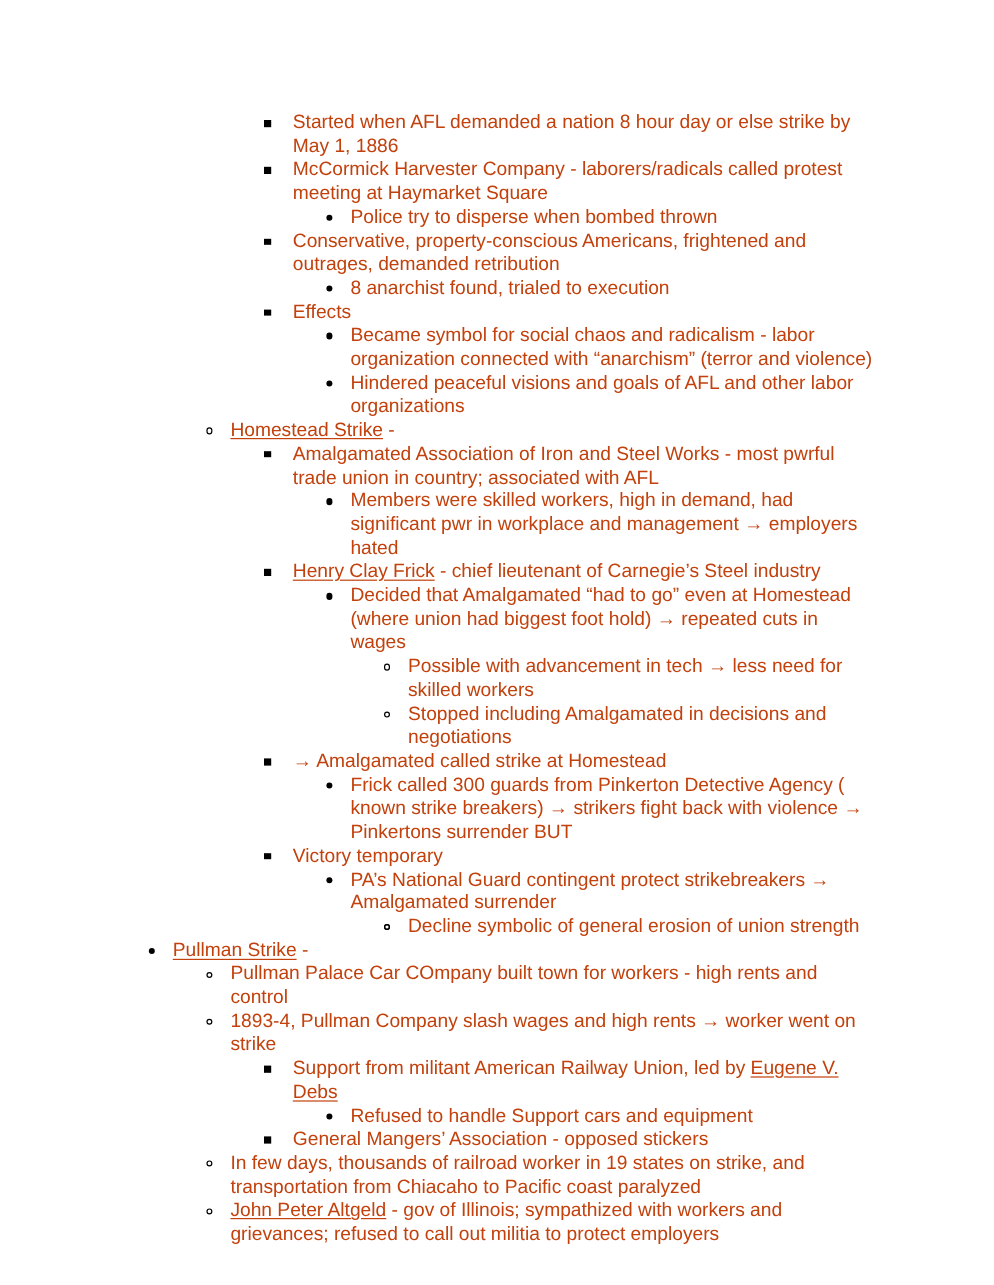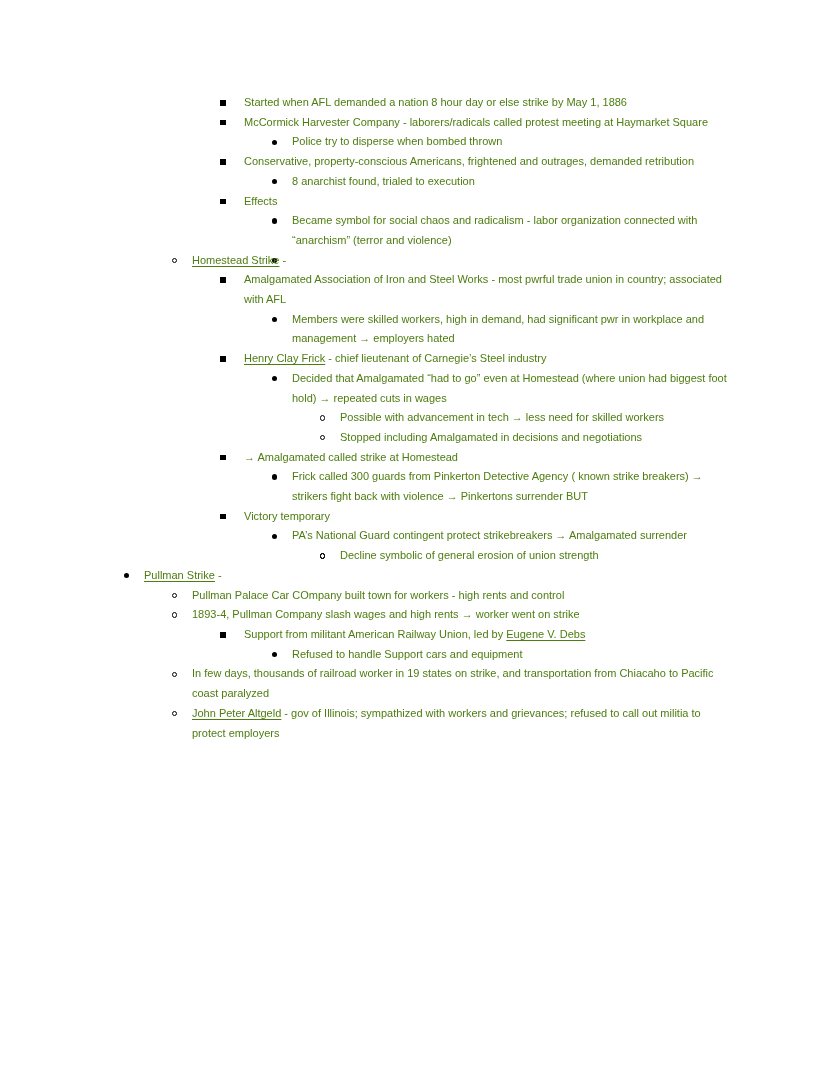--- a/index.html
+++ b/index.html
@@ -26,23 +26,23 @@
     left: 0;
     width: 828px;
   }
   ul.outline {
     list-style: none;
     margin: 0;
     padding: 0;
   }
   li.item {
     position: relative;
-    font-size: 11px;
+    font-size: 16px;
     line-height: 19.7px;
-    color: #4d7c0f;
+    color: #c2410c;
     margin: 0;
     padding: 0;
   }
   li.item > .line {
     position: relative;
     display: block;
   }
   
   .marker {
     position: absolute;
@@ -123,21 +123,21 @@
         <li class="item lvl4">
           <span class="line"><span class="marker disc"></span><span class="txt">8 anarchist found, trialed to execution</span></span>
         </li>
         <li class="item lvl3">
           <span class="line"><span class="marker square"></span><span class="txt">Effects</span></span>
         </li>
         <li class="item lvl4">
           <span class="line"><span class="marker disc"></span><span class="txt">Became symbol for social chaos and radicalism - labor organization connected with “anarchism” (terror and violence)</span></span>
         </li>
         <li class="item lvl4">
-          <span class="line"><span class="marker disc"></span></span>
+          <span class="line"><span class="marker disc"></span><span class="txt">Hindered peaceful visions and goals of AFL and other labor organizations</span></span>
         </li>
         <li class="item lvl2">
           <span class="line"><span class="marker circle"></span><span class="txt u">Homestead Strike</span><span class="txt"> -</span></span>
         </li>
         <li class="item lvl3">
           <span class="line"><span class="marker square"></span><span class="txt">Amalgamated Association of Iron and Steel Works - most pwrful trade union in country; associated with AFL</span></span>
         </li>
         <li class="item lvl4">
           <span class="line"><span class="marker disc"></span><span class="txt">Members were skilled workers, high in demand, had significant pwr in workplace and management → employers hated</span></span>
         </li>
@@ -178,20 +178,23 @@
           <span class="line"><span class="marker circle"></span><span class="txt">Pullman Palace Car COmpany built town for workers - high rents and control</span></span>
         </li>
         <li class="item lvl2">
           <span class="line"><span class="marker circle"></span><span class="txt">1893-4, Pullman Company slash wages and high rents → worker went on strike</span></span>
         </li>
         <li class="item lvl3">
           <span class="line"><span class="marker square"></span><span class="txt">Support from militant American Railway Union, led by </span><span class="txt u">Eugene V. Debs</span></span>
         </li>
         <li class="item lvl4">
           <span class="line"><span class="marker disc"></span><span class="txt">Refused to handle Support cars and equipment</span></span>
+        </li>
+        <li class="item lvl3">
+          <span class="line"><span class="marker square"></span><span class="txt">General Mangers’ Association - opposed stickers</span></span>
         </li>
         <li class="item lvl2">
           <span class="line"><span class="marker circle"></span><span class="txt">In few days, thousands of railroad worker in 19 states on strike, and transportation from Chiacaho to Pacific coast paralyzed</span></span>
         </li>
         <li class="item lvl2">
           <span class="line"><span class="marker circle"></span><span class="txt u">John Peter Altgeld</span><span class="txt"> - gov of Illinois; sympathized with workers and grievances; refused to call out militia to protect employers</span></span>
         </li>
       </ul>
   </div>
 </div>

